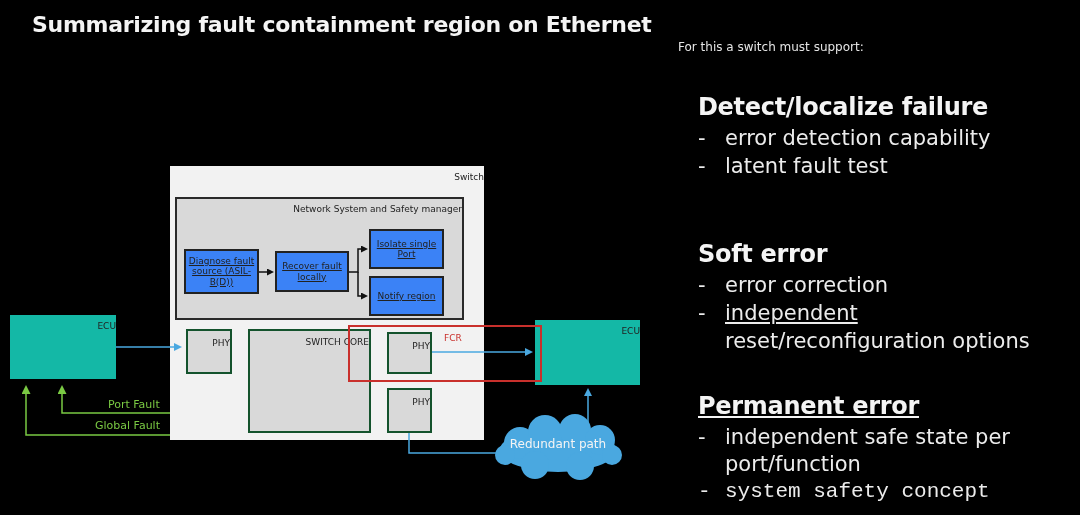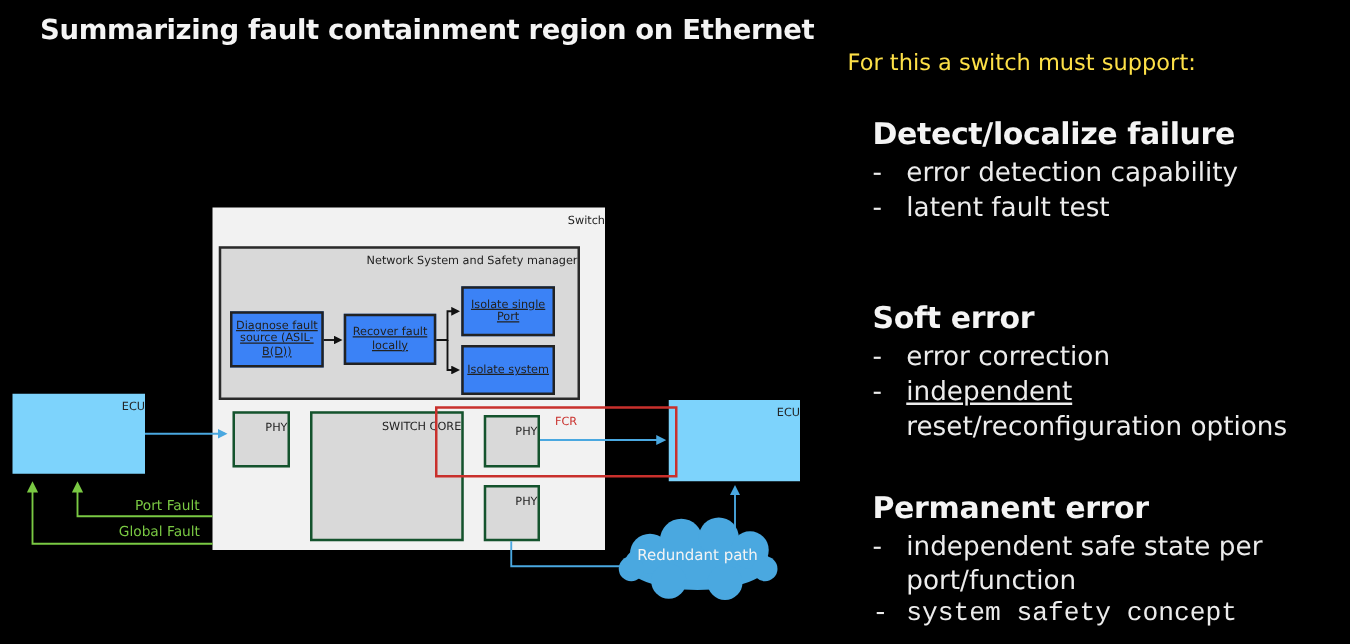--- a/index.html
+++ b/index.html
@@ -1,67 +1,67 @@
 <!DOCTYPE html>
 <html><head>
   <meta charset="utf-8">
   <style>
     html, body { margin: 0; padding: 0; background: #000; }
     body { width: 1080px; height: 515px; position: relative; overflow: hidden; font-family: "DejaVu Sans", sans-serif; color: #fff; }
     .abs { position: absolute; }
     .title { left: 32px; top: 12px; font-size: 22px; font-weight: bold; color: #f4f4f4; letter-spacing: -0.3px; white-space: nowrap; }
-    .subtitle { left: 678px; top: 40px; font-size: 18px; color: #fde047; white-space: nowrap; }
+    .subtitle { left: 678px; top: 40px; font-size: 12px; color: #e5e5e5; white-space: nowrap; }
     .sec-head { font-size: 24px; font-weight: bold; color: #f4f4f4; left: 698px; white-space: nowrap; letter-spacing: -0.3px; }
     .bullet { font-size: 21px; color: #ececec; left: 698px; white-space: nowrap; }
     .bullet .dash { display: inline-block; width: 27px; }
     .cont { font-size: 21px; color: #ececec; left: 725px; white-space: nowrap; }
 
     .box { box-sizing: border-box; }
     .switch { left: 170px; top: 166px; width: 314px; height: 274px; background: #f2f2f2; }
     .lbl { font-size: 9px; color: #222; text-align: right; }
     .nssm { left: 175px; top: 197px; width: 289px; height: 123px; background: #d9d9d9; border: 2px solid #2a2a2a; }
     .green { background: #3b82f6; border: 2px solid #222; display: flex; align-items: center; justify-content: center; text-align: center; font-size: 9px; color: #222; line-height: 1.15; text-decoration: underline; }
     .gray { background: #d9d9d9; border: 2px solid #14532d; }
-    .ecu { background: #7dd3fc; }
+    .ecu { background: #14b8a6; }
     .fcr { left: 348px; top: 325px; width: 194px; height: 57px; border: 2px solid #c9302c; }
     .fault-lbl { font-size: 11px; color: #7ac943; white-space: nowrap; }
     svg.overlay { position: absolute; left: 0; top: 0; }
   </style>
 </head>
 <body>
 
 <div class="abs title">Summarizing fault containment region on Ethernet</div>
 <div class="abs subtitle">For this a switch must support:</div>
 
 <div class="abs sec-head" style="top:93px;">Detect/localize failure</div>
 <div class="abs bullet" style="top:126px;"><span class="dash">-</span><span>error detection capability</span></div>
 <div class="abs bullet" style="top:154px;"><span class="dash">-</span><span>latent fault test</span></div>
 
 <div class="abs sec-head" style="top:240px;">Soft error</div>
 <div class="abs bullet" style="top:273px;"><span class="dash">-</span><span>error correction</span></div>
 <div class="abs bullet" style="top:301px;text-decoration:underline;"><span class="dash">-</span><span>independent</span></div>
 <div class="abs cont" style="top:329px;">reset/reconfiguration options</div>
 
-<div class="abs sec-head" style="top:392px;">Permanent error</div>
+<div class="abs sec-head" style="top:392px;text-decoration:underline;">Permanent error</div>
 <div class="abs bullet" style="top:425px;"><span class="dash">-</span><span>independent safe state per</span></div>
 <div class="abs cont" style="top:452px;">port/function</div>
 <div class="abs bullet" style="top:480px;font-family:Liberation Mono, monospace;"><span class="dash">-</span><span>system safety concept</span></div>
 
 <div class="abs box switch">
   <div class="lbl" style="margin-top:6px;">Switch</div>
 </div>
 
 <div class="abs box nssm">
   <div class="lbl" style="margin-top:5px;">Network System and Safety manager</div>
 </div>
 
 <div class="abs box green" style="left:184px;top:249px;width:75px;height:45px;">Diagnose fault source (ASIL-B(D))</div>
 <div class="abs box green" style="left:275px;top:251px;width:74px;height:41px;">Recover fault locally</div>
 <div class="abs box green" style="left:369px;top:229px;width:75px;height:40px;">Isolate single Port</div>
-<div class="abs box green" style="left:369px;top:276px;width:75px;height:40px;">Isolate system</div>
+<div class="abs box green" style="left:369px;top:276px;width:75px;height:40px;">Notify region</div>
 
 <div class="abs box ecu" style="left:10px;top:315px;width:106px;height:64px;">
   <div class="lbl" style="margin-top:6px;">ECU</div>
 </div>
 
 <div class="abs box gray" style="left:186px;top:329px;width:46px;height:45px;">
   <div class="lbl" style="margin-top:7px;">PHY</div>
 </div>
 
 <div class="abs box gray" style="left:248px;top:329px;width:123px;height:104px;">

